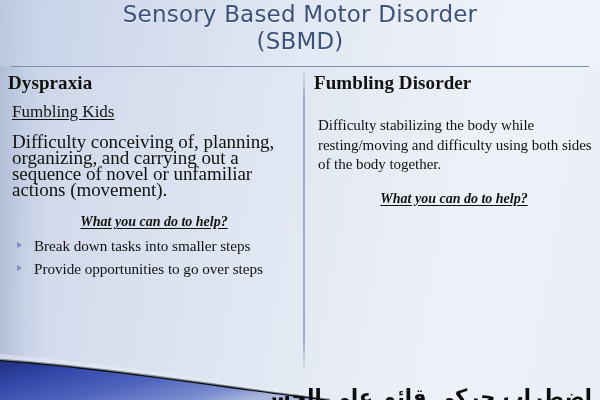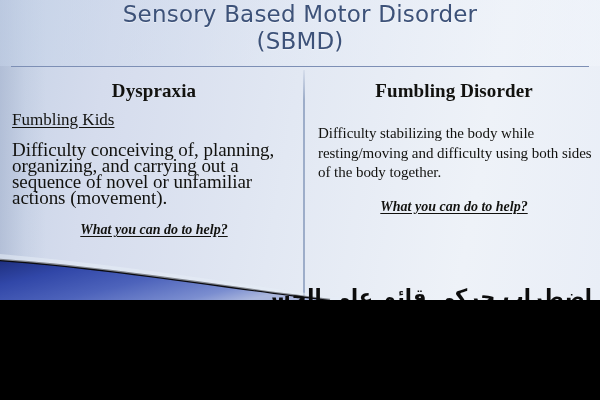--- a/index.html
+++ b/index.html
@@ -3,21 +3,21 @@
 <meta charset="utf-8">
 <style>
   html, body {
     margin: 0;
     padding: 0;
     background: #000;
   }
   #slide {
     position: relative;
     width: 600px;
-    height: 300px;
+    height: 400px;
     overflow: hidden;
     background: linear-gradient(100deg, #c6d2e6 0%, #d5dced 18%, #e2e8f3 48%, #eef2f8 78%, #e9eef7 100%);
     font-family: "Liberation Serif", "DejaVu Serif", serif;
   }
   
   #left-shade {
     position: absolute;
     left: 0; top: 0;
     width: 46px; height: 400px;
     background: linear-gradient(90deg, rgba(150,165,195,0.45) 0%, rgba(170,185,210,0.20) 55%, rgba(255,255,255,0) 100%);
@@ -65,25 +65,25 @@
   
   .column {
     position: absolute;
     top: 72px;
     color: #12120f;
   }
   #col-left  { left: 8px;  width: 292px; }
   #col-right { left: 314px; width: 280px; }
 
   .col-heading {
-    text-align: center;
+    text-align: left;
     font-size: 19px;
     font-weight: bold;
     line-height: 22px;
-    margin: 8px 0 0 0;
+    margin: 0 0 0 0;
     letter-spacing: 0.1px;
   }
 
   .sub-underlined {
     font-size: 17px;
     line-height: 20px;
     text-decoration: underline;
     text-underline-offset: 2px;
     margin: 8px 0 12px 4px;
   }
@@ -172,20 +172,30 @@
   </div>
   <div id="title-rule"></div>
 
   <div id="col-divider"></div>
 
   <div class="column" id="col-left">
     <div class="col-heading">Dyspraxia</div>
     <div class="sub-underlined">Fumbling Kids</div>
     <div class="body-text">Difficulty conceiving of, planning, organizing, and carrying out a sequence of novel or unfamiliar actions (movement).</div>
     <div class="help-heading">What you can do to help?</div>
+    <ul class="bullets">
+      <li>
+        <span class="tri"></span>
+        <span>Break down tasks into smaller steps</span>
+      </li>
+      <li>
+        <span class="tri"></span>
+        <span>Provide opportunities to go over steps</span>
+      </li>
+    </ul>
   </div>
 
   <div class="column" id="col-right">
     <div class="col-heading">Fumbling Disorder</div>
     <div class="body-text">Difficulty stabilizing the body while resting/moving and difficulty using both sides of the body together.</div>
     <div class="help-heading">What you can do to help?</div>
   </div>
 
   <svg id="swoosh" viewBox="0 0 600 46" preserveAspectRatio="none">
     <defs>

